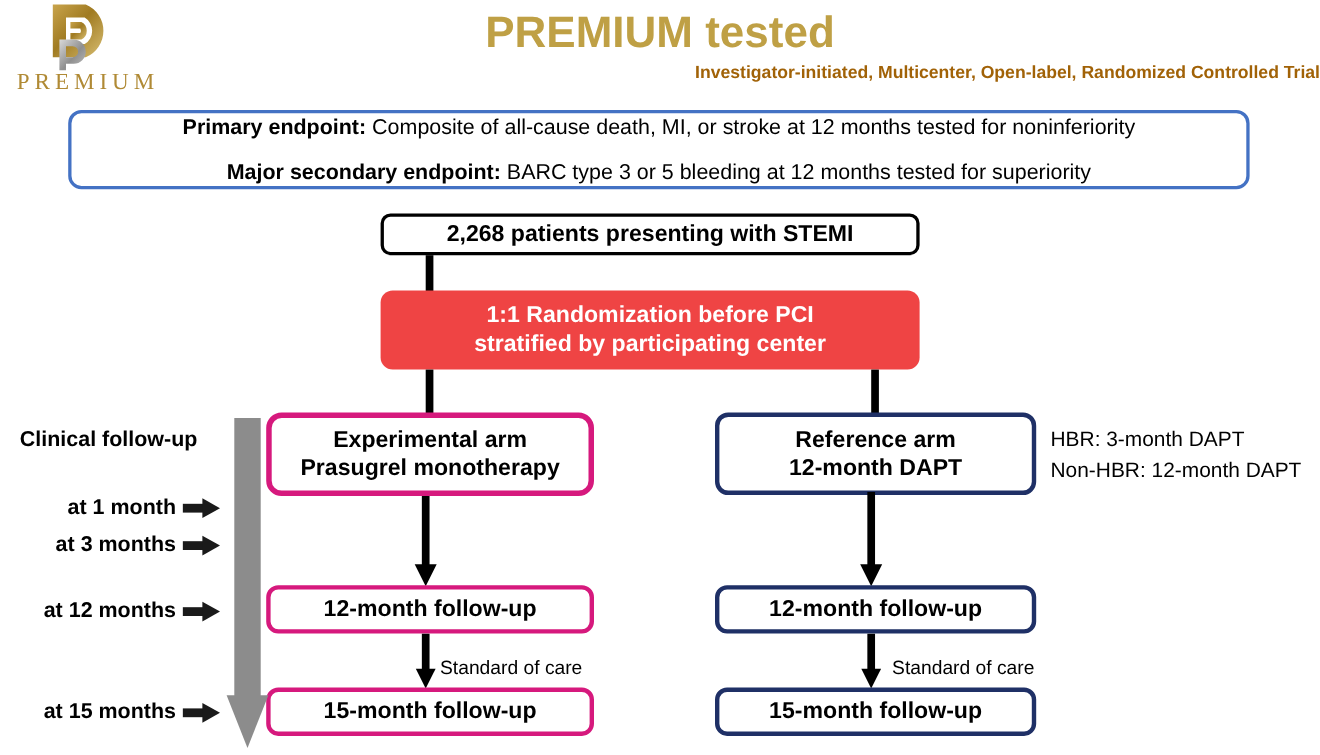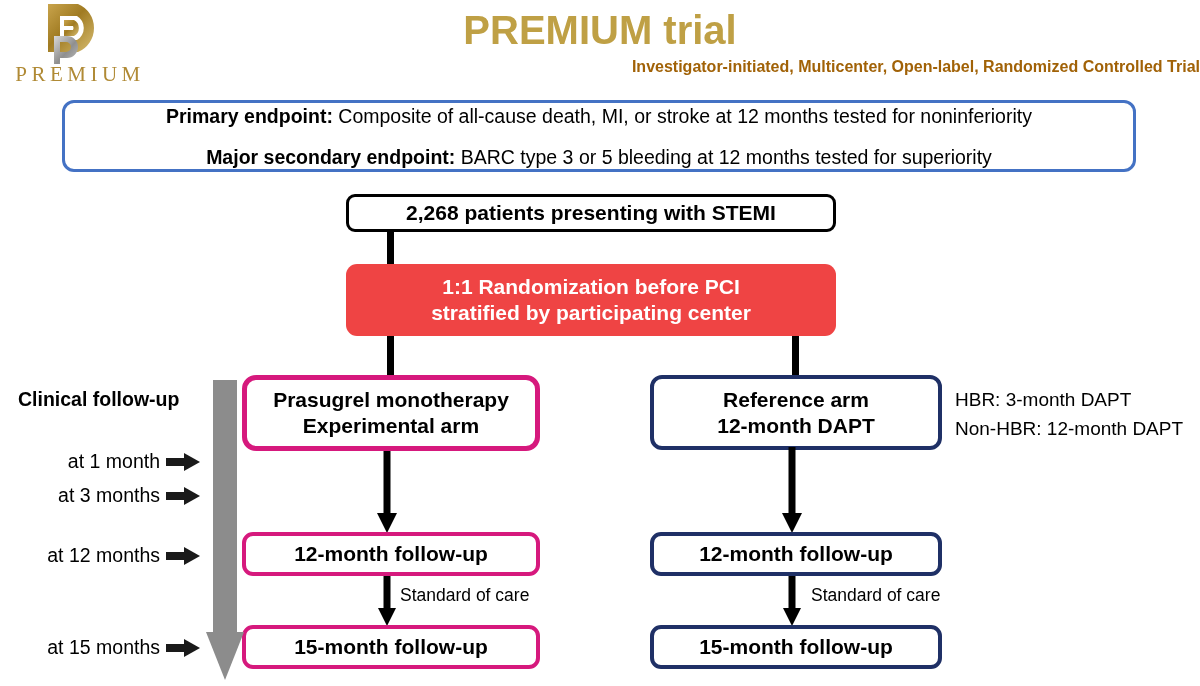--- a/index.html
+++ b/index.html
@@ -155,35 +155,36 @@
     line-height: 29px;
     color: #000;
     white-space: nowrap;
   }
 
   
   .soc-label {
     font-size: 17.5px;
     color: #000;
     white-space: nowrap;
+    margin-top: 12px;
   }
   #soc-left  { left: 400px; top: 585px; }
   #soc-right { left: 811px; top: 585px; }
 
   
   #timeline-title {
     left: 18px; top: 388px; width: 180px;
     text-align: left;
     font-size: 19.5px;
     font-weight: bold;
     white-space: nowrap;
   }
   .tl-label {
     font-size: 19.5px;
-    font-weight: normal;
+    font-weight: bold;
     white-space: nowrap;
     text-align: right;
     width: 150px;
   }
   #tl-1  { left: 10px; top: 450px; }
   #tl-3  { left: 10px; top: 484px; }
   #tl-12 { left: 10px; top: 544px; }
   #tl-15 { left: 10px; top: 636px; }
 
   .tl-arrow { width: 34px; height: 20px; }
@@ -214,21 +215,21 @@
 
     <path d="M14 2 H44 A26 26 0 0 1 44 50 H14 V38 H43 A14 14 0 0 0 43 14 H26 V50 H14 Z" fill="url(#goldgrad)"></path>
 
     <path d="M30 18 H40 A9 9 0 0 1 40 34 H30 V28 H39 A4 4 0 0 0 39 24 H30 Z" fill="url(#goldgrad)"></path>
 
     <path d="M20 34 H33 A10 10 0 0 1 33 56 H26 V62 H20 Z M26 40 V50 H32 A5 5 0 0 0 32 40 Z" fill="url(#silvergrad)"></path>
   </svg>
   <div id="logo-wordmark">PREMIUM</div>
 </div>
 
-<div class="abs" id="trial-title">PREMIUM trial</div>
+<div class="abs" id="trial-title">PREMIUM tested</div>
 <div class="abs" id="trial-subtitle">Investigator-initiated, Multicenter, Open-label, Randomized Controlled Trial</div>
 
 <div class="abs" id="endpoint-box">
   <div class="endpoint-line">
     <b>Primary endpoint:</b><span> Composite of all-cause death, MI, or stroke at 12 months tested for noninferiority</span>
   </div>
   <div class="endpoint-line">
     <b>Major secondary endpoint:</b><span> BARC type 3 or 5 bleeding at 12 months tested for superiority</span>
   </div>
 </div>
@@ -244,22 +245,22 @@
     <div>1:1 Randomization before PCI</div>
     <div>stratified by participating center</div>
   </div>
 </div>
 
 <div class="abs vline" id="conn-rand-left"></div>
 <div class="abs vline" id="conn-rand-right"></div>
 
 <div class="abs flowbox" id="experimental-arm-box">
   <div class="lines">
+    <div>Experimental arm</div>
     <div>Prasugrel monotherapy</div>
-    <div>Experimental arm</div>
   </div>
 </div>
 
 <svg class="arrow-svg" style="left:374px; top:451px;" width="26" height="84" viewBox="0 0 26 84">
   <line x1="13" y1="0" x2="13" y2="66" stroke="#000" stroke-width="7"></line>
   <polygon points="13,82 3,62 23,62" fill="#000"></polygon>
 </svg>
 
 <div class="abs flowbox" id="exp-12m-box">
   <span>12-month follow-up</span>

